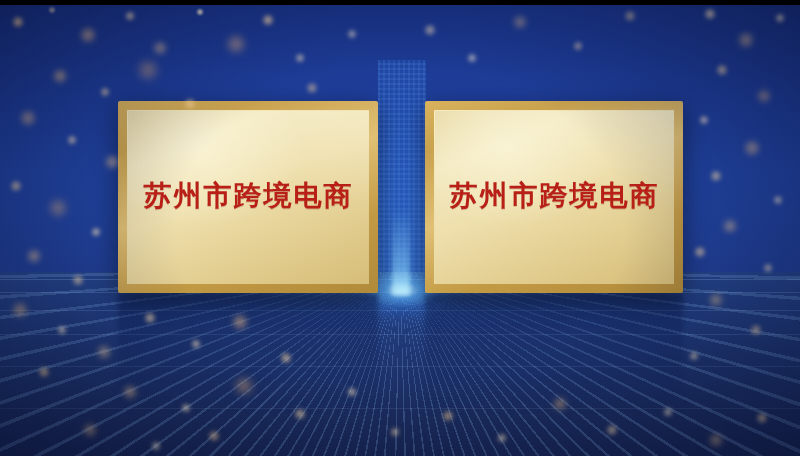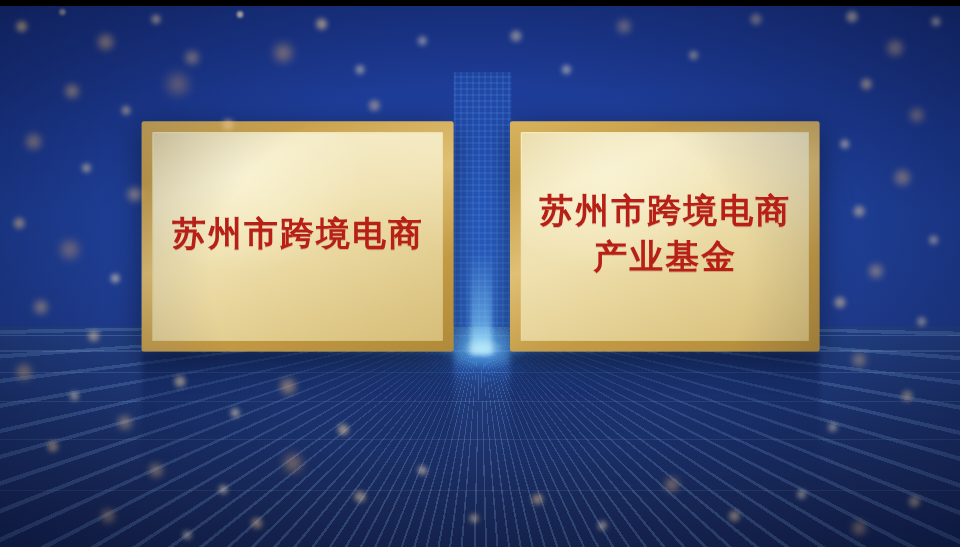--- a/index.html
+++ b/index.html
@@ -253,21 +253,20 @@
     <div class="plaque-frame"></div>
     <div class="plaque-face">
       <div class="plaque-line">苏州市跨境电商</div>
     </div>
   </div>
 
   <div class="plaque" id="plaque-right">
     <div class="plaque-frame"></div>
     <div class="plaque-face">
       <div class="plaque-line">苏州市跨境电商</div>
-      <div class="plaque-line">产业基金</div>
     </div>
   </div>
 
   <div class="bokeh-layer" id="bokeh-layer">
       <div class="bk" style="left: 13px; top: 17px; width: 10px; height: 10px; background: radial-gradient(circle, rgb(255, 215, 154) 0%, rgb(255, 215, 154) 42%, rgba(255, 200, 120, 0) 100%); opacity: 0.75; filter: blur(2px);"></div>
       <div class="bk" style="left: 49px; top: 7px; width: 6px; height: 6px; background: radial-gradient(circle, rgb(255, 230, 189) 0%, rgb(255, 230, 189) 42%, rgba(255, 200, 120, 0) 100%); opacity: 0.6; filter: blur(1px);"></div>
       <div class="bk" style="left: 81px; top: 28px; width: 14px; height: 14px; background: radial-gradient(circle, rgb(255, 200, 135) 0%, rgb(255, 200, 135) 42%, rgba(255, 200, 120, 0) 100%); opacity: 0.55; filter: blur(3px);"></div>
       <div class="bk" style="left: 126px; top: 12px; width: 8px; height: 8px; background: radial-gradient(circle, rgb(255, 226, 180) 0%, rgb(255, 226, 180) 42%, rgba(255, 200, 120, 0) 100%); opacity: 0.7; filter: blur(2px);"></div>
       <div class="bk" style="left: 154px; top: 42px; width: 12px; height: 12px; background: radial-gradient(circle, rgb(255, 207, 144) 0%, rgb(255, 207, 144) 42%, rgba(255, 200, 120, 0) 100%); opacity: 0.5; filter: blur(3px);"></div>
       <div class="bk" style="left: 197px; top: 9px; width: 6px; height: 6px; background: radial-gradient(circle, rgb(255, 240, 210) 0%, rgb(255, 240, 210) 42%, rgba(255, 200, 120, 0) 100%); opacity: 0.8; filter: blur(1px);"></div>

